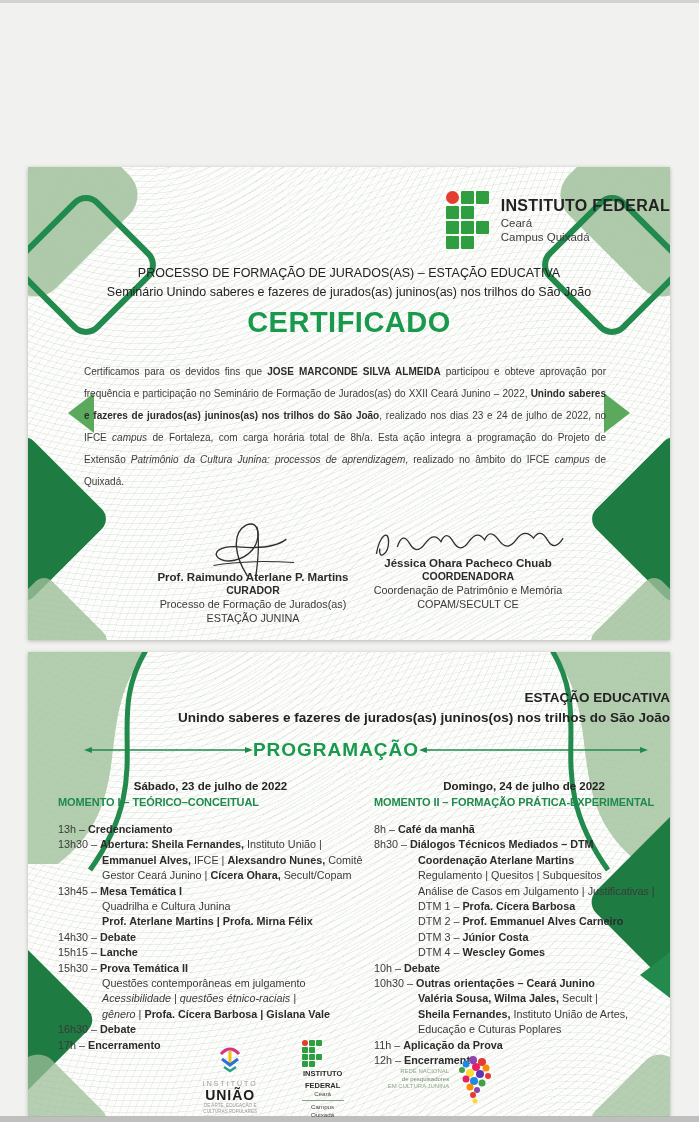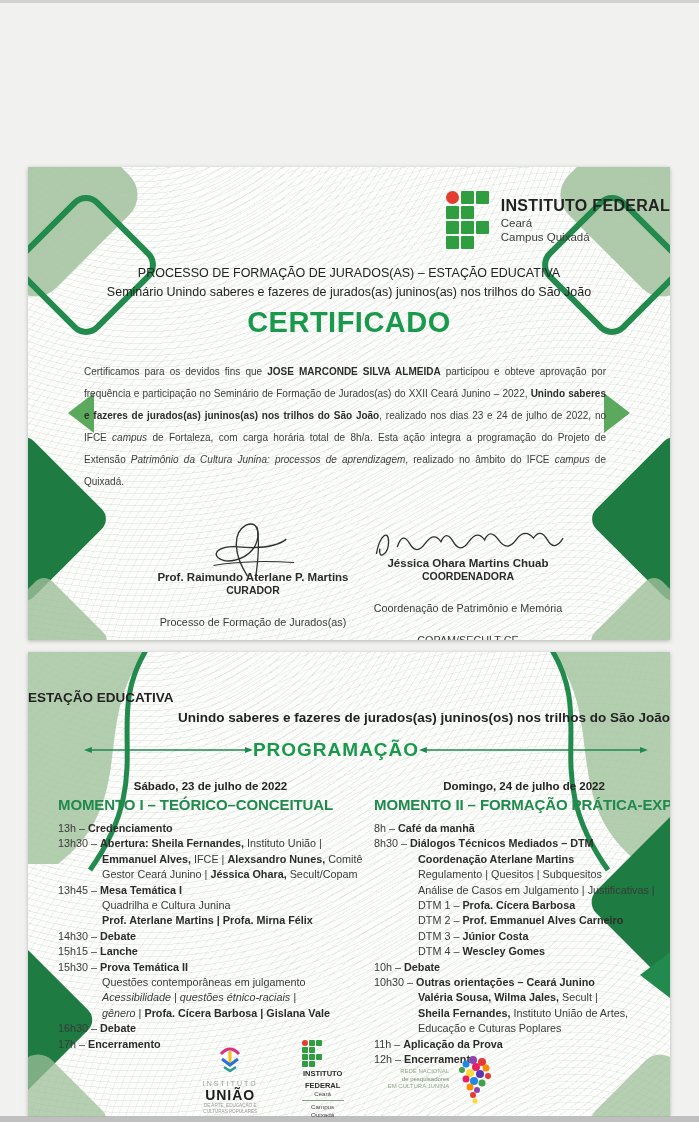--- a/index.html
+++ b/index.html
@@ -44,38 +44,38 @@
     font-size:29px;font-weight:800;color:#18994b;letter-spacing:.5px;}
   .p1-body{position:absolute;top:194px;left:56px;width:522px;font-size:10px;line-height:22px;
     text-align:justify;color:#3c3c3c;}
   .p1-body .b{font-weight:bold;color:#2d2d2d;}
   .p1-body .i{font-style:italic;}
   .p1-date{position:absolute;top:328px;left:60px;width:522px;text-align:right;font-size:12.4px;color:#3c3c3c;}
   .sig{position:absolute;top:352px;width:300px;text-align:center;color:#333;}
   .sig .stroke{display:block;margin:0 auto -10px auto;}
   .sig .name{font-size:11.5px;font-weight:bold;color:#2b2b2b;}
   .sig .role{font-size:10.5px;font-weight:bold;margin-top:1px;color:#2b2b2b;}
-  .sig .org{font-size:10.8px;margin-top:20px;color:#3a3a3a;}
+  .sig .org{font-size:10.8px;margin-top:2px;color:#3a3a3a;}
   #sig-left{left:75px;}
   #sig-right{left:290px;}
 
   
-  .p2-title{position:absolute;top:38px;left:0;right:8px;text-align:left;font-weight:bold;color:#232323;font-size:13.5px;}
+  .p2-title{position:absolute;top:38px;left:0;right:0;text-align:right;font-weight:bold;color:#232323;font-size:13.5px;}
   .p2-subtitle{position:absolute;top:58px;left:0;right:0;text-align:right;font-weight:bold;color:#232323;font-size:13.5px;}
   .p2-banner{position:absolute;top:86px;left:0;right:0;display:flex;flex-direction:row;align-items:center;}
   .p2-banner .bl{display:block;}
   .p2-banner .label{font-size:19px;font-weight:800;color:#18994b;letter-spacing:1px;margin:1px 0;}
   .p2-banner .shift-r{margin-left:56px;}
   .p2-banner .shift-l{margin-right:22px;}
 
   .col{position:absolute;top:128px;width:305px;}
   #col-0{left:30px;}
   #col-1{left:346px;width:300px;}
   .col .date{text-align:center;font-weight:bold;color:#242424;font-size:11.5px;margin-bottom:4px;}
-  .col .moment{font-weight:bold;color:#1f8a4c;font-size:15px;letter-spacing:-.1px;white-space:nowrap;margin-bottom:8px;}
+  .col .moment{font-weight:bold;color:#1f8a4c;font-size:11px;letter-spacing:-.1px;white-space:nowrap;margin-bottom:14px;}
   .sl{font-size:10.8px;line-height:15.4px;white-space:nowrap;color:#3a3a3a;}
   .sl.ind{padding-left:44px;}
   .sl .b{font-weight:bold;color:#2c2c2c;}
   .sl .i{font-style:italic;}
 
   .p2-footer{position:absolute;top:388px;left:0;right:0;display:flex;justify-content:center;align-items:center;gap:44px;}
   .flogo{text-align:center;}
   .uniao .top{font-size:7px;letter-spacing:2px;color:#9a9a9a;margin-top:2px;}
   .uniao .name{font-size:14px;font-weight:800;color:#1c1c1c;letter-spacing:1px;}
   .uniao .sub{font-size:4.6px;color:#9a9a9a;line-height:6px;}
@@ -164,21 +164,21 @@
       <div class="name">Prof. Raimundo Aterlane P. Martins</div>
       <div class="role">CURADOR</div>
       <div class="org">Processo de Formação de Jurados(as)</div>
       <div class="org">ESTAÇÃO JUNINA</div>
     </div>
 
     <div class="sig" id="sig-right">
       <svg class="stroke" width="230" height="48" viewBox="0 0 230 55">
         <path d="M10 40 C14 18 24 12 24 26 C24 40 12 48 14 34 M34 32 Q40 14 48 28 T66 28 T84 26 Q90 12 98 26 T116 26 T134 24 Q140 10 150 24 T170 24 T190 22 Q198 10 206 24 T224 22" stroke="#2f2f2f" stroke-width="1.5" fill="none"></path>
       </svg>
-      <div class="name">Jéssica Ohara Martins Chuab</div>
+      <div class="name">Jéssica Ohara Pacheco Chuab</div>
       <div class="role">COORDENADORA</div>
       <div class="org">Coordenação de Patrimônio e Memória</div>
       <div class="org">COPAM/SECULT CE</div>
     </div>
   </div>
 </div>
 
 <div class="page" id="page2">
   <svg class="deco" viewBox="0 0 642 465">
     <path d="M0 0 L118 0 C62 70 112 148 30 212 L0 212 Z" fill="#a8c6a4" opacity="0.88"></path>
@@ -218,21 +218,21 @@
       </svg>
     </div>
 
     <div class="col" id="col-0">
       <div class="date">Sábado, 23 de julho de 2022</div>
       <div class="moment">MOMENTO I – TEÓRICO–CONCEITUAL</div>
       <div>
           <div class="sl"><span>13h – </span><span class="b">Credenciamento</span></div>
           <div class="sl"><span>13h30 – </span><span class="b">Abertura: Sheila Fernandes,</span><span> Instituto União |</span></div>
           <div class="sl ind"><span class="b">Emmanuel Alves,</span><span> IFCE | </span><span class="b">Alexsandro Nunes,</span><span> Comitê</span></div>
-          <div class="sl ind"><span>Gestor Ceará Junino | </span><span class="b">Jéssica Ohara,</span><span> Secult/Copam</span></div>
+          <div class="sl ind"><span>Gestor Ceará Junino | </span><span class="b">Cícera Ohara,</span><span> Secult/Copam</span></div>
           <div class="sl"><span>13h45 – </span><span class="b">Mesa Temática I</span></div>
           <div class="sl ind"><span>Quadrilha e Cultura Junina</span></div>
           <div class="sl ind"><span class="b">Prof. Aterlane Martins | Profa. Mirna Félix</span></div>
           <div class="sl"><span>14h30 – </span><span class="b">Debate</span></div>
           <div class="sl"><span>15h15 – </span><span class="b">Lanche</span></div>
           <div class="sl"><span>15h30 – </span><span class="b">Prova Temática II</span></div>
           <div class="sl ind"><span>Questões contemporâneas em julgamento</span></div>
           <div class="sl ind"><span class="i">Acessibilidade | questões étnico-raciais |</span></div>
           <div class="sl ind"><span class="i">gênero</span><span> | </span><span class="b">Profa. Cícera Barbosa | Gislana Vale</span></div>
           <div class="sl"><span>16h30 – </span><span class="b">Debate</span></div>

